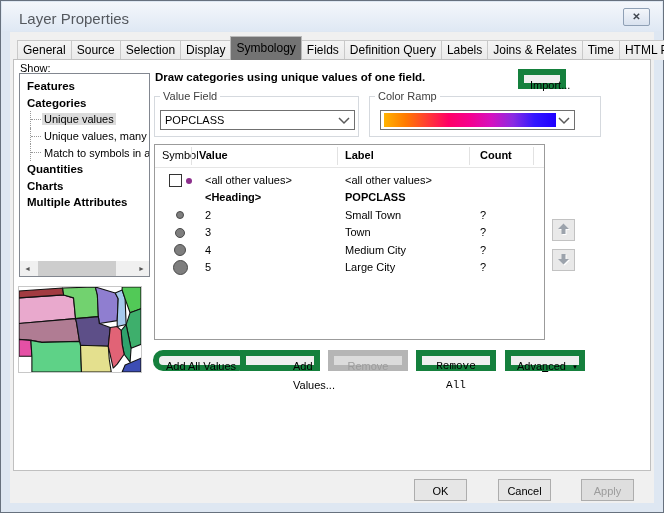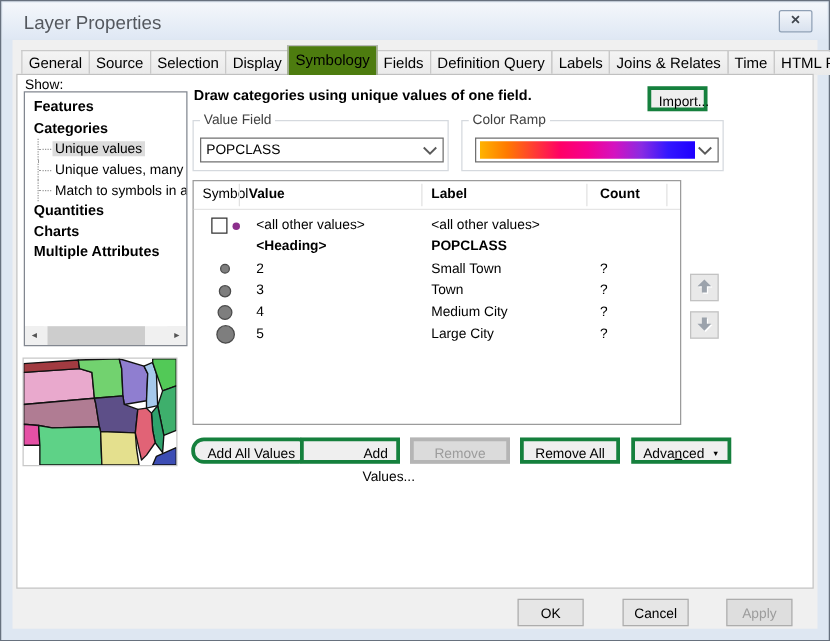--- a/index.html
+++ b/index.html
@@ -6,44 +6,44 @@
   *{box-sizing:border-box;}
   .stage{position:relative;width:664px;height:513px;font-family:"Liberation Sans",sans-serif;font-size:11px;color:#000;}
   .dialog{position:absolute;inset:0;background:#DEE7F2;border:1px solid #67717E;box-shadow:0 2px 8px rgba(0,0,0,.35);}
   .titlebar{position:absolute;left:1px;top:1px;right:1px;height:29px;background:linear-gradient(#F4F7FB,#DFE8F4);}
   .title-text{position:absolute;left:17px;top:8px;font-size:15px;color:#54585E;}
   .close-btn{position:absolute;right:12px;top:6px;width:27px;height:18px;background:linear-gradient(#F3F6FA,#D9E2EF);border:1px solid #8FA0B5;border-radius:2px;color:#3F454D;font-size:10px;font-weight:bold;text-align:center;line-height:16px;cursor:default;}
   .inner{position:absolute;left:9px;top:31px;right:9px;bottom:9px;background:#F0F0F0;}
   
   .tab-strip{position:absolute;left:7px;top:4px;right:0;height:24px;display:flex;align-items:flex-end;}
   .tab{position:relative;height:20px;line-height:19px;padding:0 5px;background:linear-gradient(#F4F4F4,#EAEAEA);border:1px solid #C9C9C9;border-bottom:none;margin-right:-1px;font-size:12px;white-space:nowrap;z-index:1;}
-  .tab.active{height:24px;line-height:23px;background:#4d7c0f;z-index:3;border-color:#B9B9B9;}
+  .tab.active{height:24px;line-height:23px;background:#737373;z-index:3;border-color:#B9B9B9;}
   .tab-page{position:absolute;left:3px;top:27px;right:3px;height:412px;background:#fff;border:1px solid #C0C0C0;z-index:2;}
   
   .show-label{position:absolute;left:6px;top:2px;}
   .tree-panel{position:absolute;left:5px;top:13px;width:131px;height:204px;background:#fff;border:1px solid #828790;overflow:hidden;}
   .tree-items{position:absolute;left:0;top:4px;right:0;}
   .tree-row{display:flex;align-items:center;height:16.6px;padding-left:5px;white-space:nowrap;}
   .tree-row .lbl{padding:0 2px;}
   .tree-row.bold .lbl{font-weight:bold;font-size:11.5px;}
   .tree-row.selected .lbl{background:#DCDCDC;}
   .tree-conn{width:12px;height:16.6px;margin-left:5px;border-left:1px dotted #9a9a9a;position:relative;flex:0 0 auto;}
   .tree-conn::after{content:"";position:absolute;left:0;top:8px;width:10px;border-top:1px dotted #9a9a9a;}
   .tree-scroll{position:absolute;left:0;right:0;bottom:0;height:15px;background:#F0F0F0;display:flex;}
   .scroll-arrow{width:15px;height:15px;background:#F0F0F0;color:#555;font-size:7px;line-height:15px;text-align:center;flex:0 0 auto;}
   .scroll-track{flex:1;position:relative;}
   .scroll-thumb{position:absolute;left:3px;top:0;height:15px;width:78px;background:#CDCDCD;}
   .map-preview{position:absolute;left:4px;top:226px;width:124px;height:87px;border:1px solid #C8C8C8;background:#fff;}
   
   .heading{position:absolute;left:141px;top:11px;font-weight:bold;font-size:11.5px;}
-  .btn{background:#EFEFEF;border:3px solid #15803d;font-family:"Liberation Sans",sans-serif;font-size:11px;color:#000;text-align:center;}
+  .btn{background:#EFEFEF;border:6px solid #15803d;font-family:"Liberation Sans",sans-serif;font-size:11px;color:#000;text-align:center;}
   .import-btn{position:absolute;left:504px;top:9px;width:48px;height:20px;line-height:18px;}
   .groupbox{position:absolute;height:41px;border:1px solid #D5D9DE;}
   .gb-valuefield{left:140px;top:36px;width:205px;}
-  .gb-colorramp{left:355px;top:36px;width:210px;}
+  .gb-colorramp{left:355px;top:36px;width:232px;}
   .gb-label{position:absolute;left:5px;top:-7px;background:#fff;padding:0 3px;color:#404040;}
   .combo{position:absolute;left:5px;top:13px;height:20px;background:#fff;border:1px solid #707070;display:flex;align-items:center;}
   .combo-vf{width:195px;padding-left:4px;}
   .combo-cr{left:10px;width:195px;padding:2px 18px 2px 3px;}
   .combo .chev{position:absolute;right:4px;top:6px;}
   .ramp{width:100%;height:100%;}
   
   .cat-table{position:absolute;left:140px;top:84px;width:391px;height:196px;background:#fff;border:1px solid #9B9B9B;}
   .cat-header{position:absolute;left:0;top:0;right:0;height:23px;border-bottom:1px solid #E5E5E5;}
   .cat-header .h{position:absolute;top:4px;}
@@ -258,21 +258,21 @@
           <svg width="17" height="16" viewBox="0 0 17 16">
             <path d="M9.5 14.5 L4 9 L7.5 9 L7.5 4 L11.5 4 L11.5 9 L15 9 Z" fill="#fff"></path>
             <path d="M8.5 13.5 L3 8 L6.5 8 L6.5 3 L10.5 3 L10.5 8 L14 8 Z" fill="#9CA3AC"></path>
           </svg>
         </button>
 
         <div class="action-bar" id="action-bar">
             <button class="btn" style="left: 0px; width: 96px; border-radius: 10px;">Add All Values</button>
             <button class="btn" style="left: 87px; width: 80px; padding-left: 47px;">Add Values...</button>
             <button class="btn disabled" style="left: 175px; width: 80px;">Remove</button>
-            <button class="btn" style="left: 263px; width: 80px;">Remove All</button>
+            <button class="btn" style="left: 263px; width: 80px; font-family: Liberation Mono, monospace;">Remove All</button>
             <button class="btn" style="left: 352px; width: 80px;"><span>Adva</span><u>n</u><span>ced</span><span class="dd-arrow">▼</span></button>
           </div>
       </div>
 
       <button class="btn footer-btn fb-ok">OK</button>
       <button class="btn footer-btn fb-cancel">Cancel</button>
       <button class="btn footer-btn fb-apply">Apply</button>
     </div>
   </div>
 </div>

